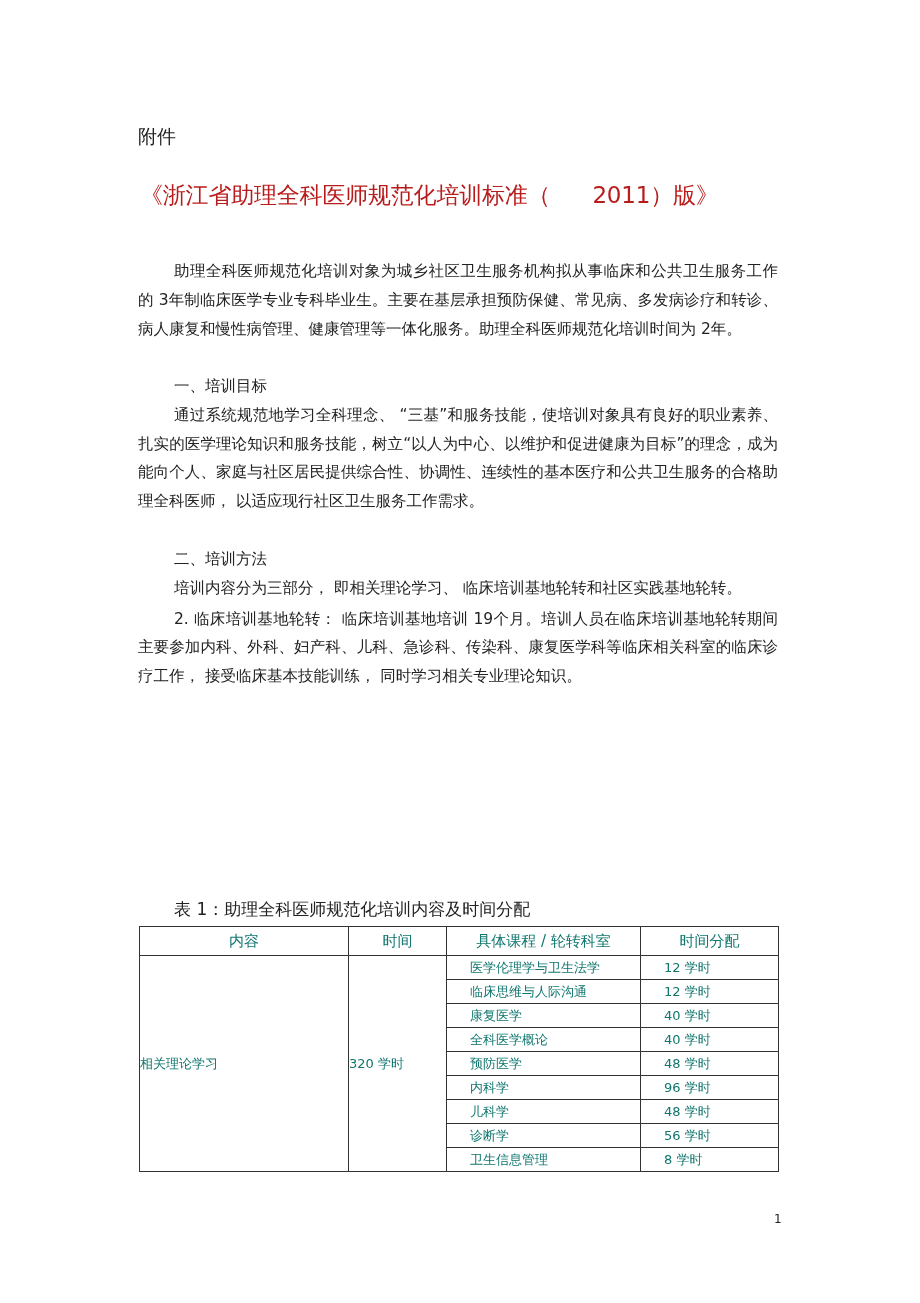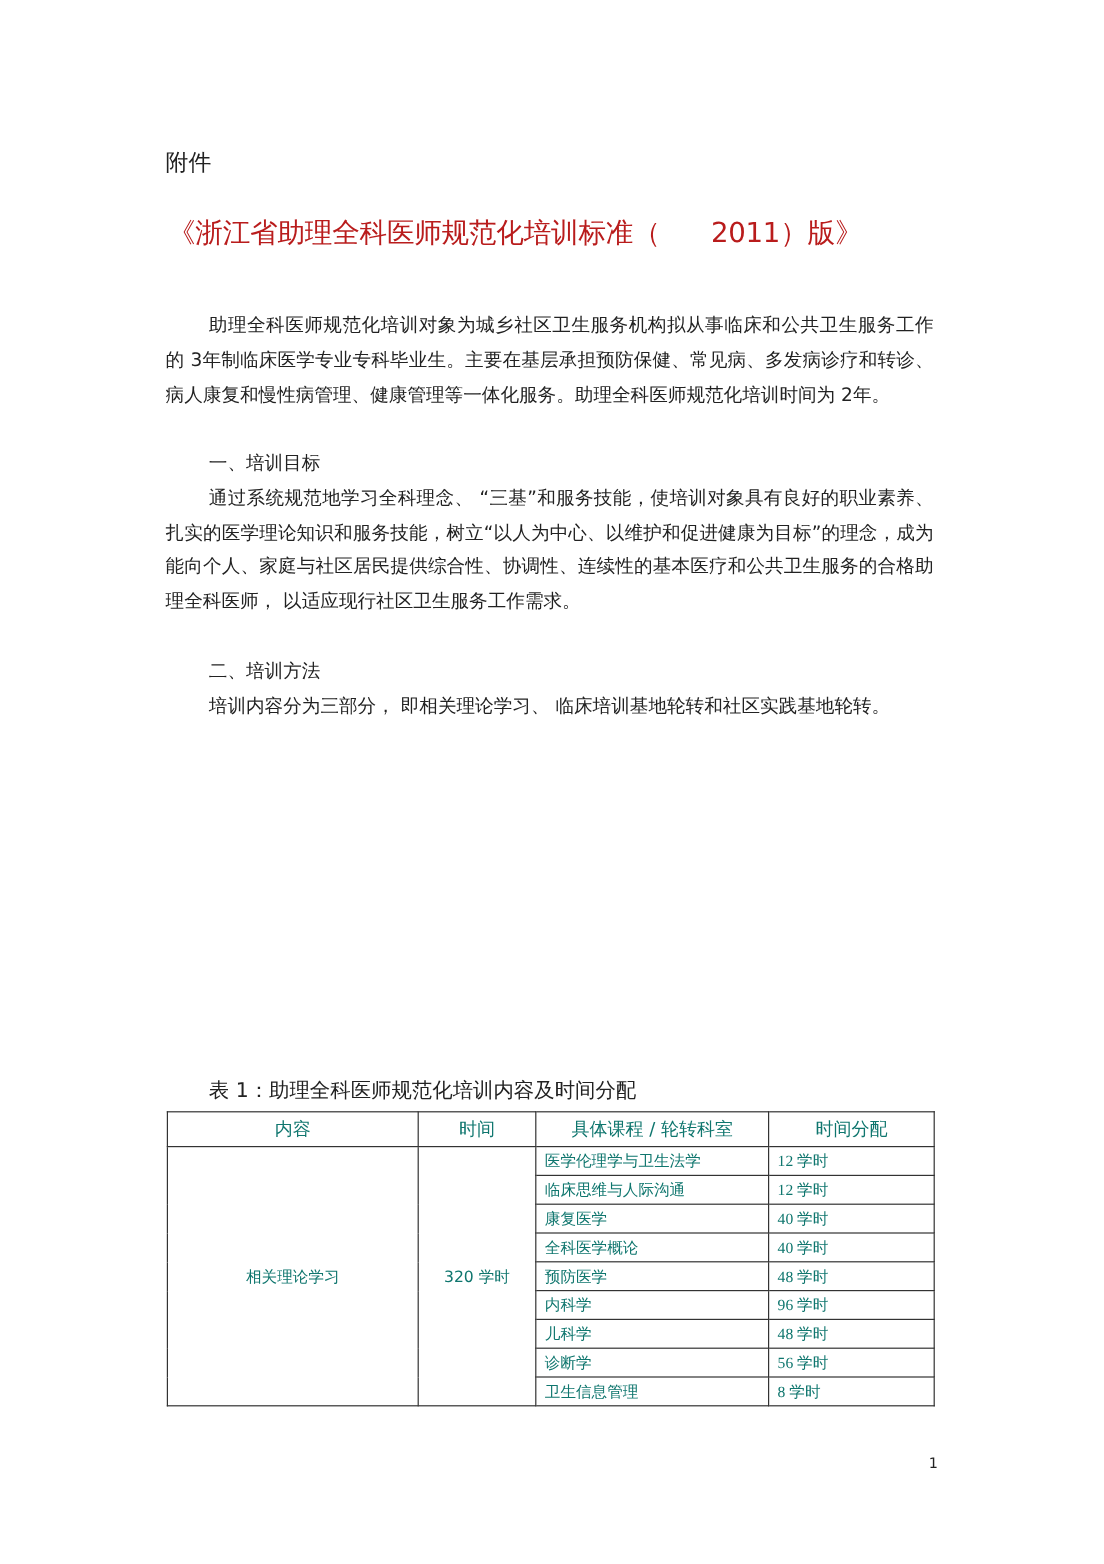--- a/index.html
+++ b/index.html
@@ -74,26 +74,25 @@
     table.alloc th {
       height: 28px;
       font-weight: normal;
       font-size: 15px;
       text-align: center;
     }
     table.alloc td {
       height: 23px;
     }
     table.alloc td.course, table.alloc td.hours {
-      padding-left: 7px;
+      padding-left: 23px;
       text-align: left;
-      font-family: Liberation Serif, serif;
     }
     table.alloc td.content, table.alloc td.time {
-      text-align: center;
+      text-align: left;
       vertical-align: middle;
     }
     .page-number {
       position: absolute;
       left: 774px;
       top: 1212px;
       font-size: 12px;
       color: #222;
     }
   </style>
@@ -111,20 +110,21 @@
 </div>
 
 <div class="body-text" style="top:372px;">
   <p class="heading">一、培训目标</p>
   <p>通过系统规范地学习全科理念、 “三基”和服务技能，使培训对象具有良好的职业素养、扎实的医学理论知识和服务技能，树立“以人为中心、以维护和促进健康为目标”的理念，成为能向个人、家庭与社区居民提供综合性、协调性、连续性的基本医疗和公共卫生服务的合格助理全科医师， 以适应现行社区卫生服务工作需求。</p>
 </div>
 
 <div class="body-text" style="top:545px;">
   <p class="heading">二、培训方法</p>
   <p>培训内容分为三部分， 即相关理论学习、 临床培训基地轮转和社区实践基地轮转。</p>
+  <p style="margin-top:2px;">2. 临床培训基地轮转： 临床培训基地培训 19个月。培训人员在临床培训基地轮转期间主要参加内科、外科、妇产科、儿科、急诊科、传染科、康复医学科等临床相关科室的临床诊疗工作， 接受临床基本技能训练， 同时学习相关专业理论知识。</p>
 </div>
 
 <div class="table-caption">表 1：助理全科医师规范化培训内容及时间分配</div>
 
 <table class="alloc">
   <colgroup>
     <col style="width:209px">
     <col style="width:98px">
     <col style="width:194px">
     <col style="width:138px">

